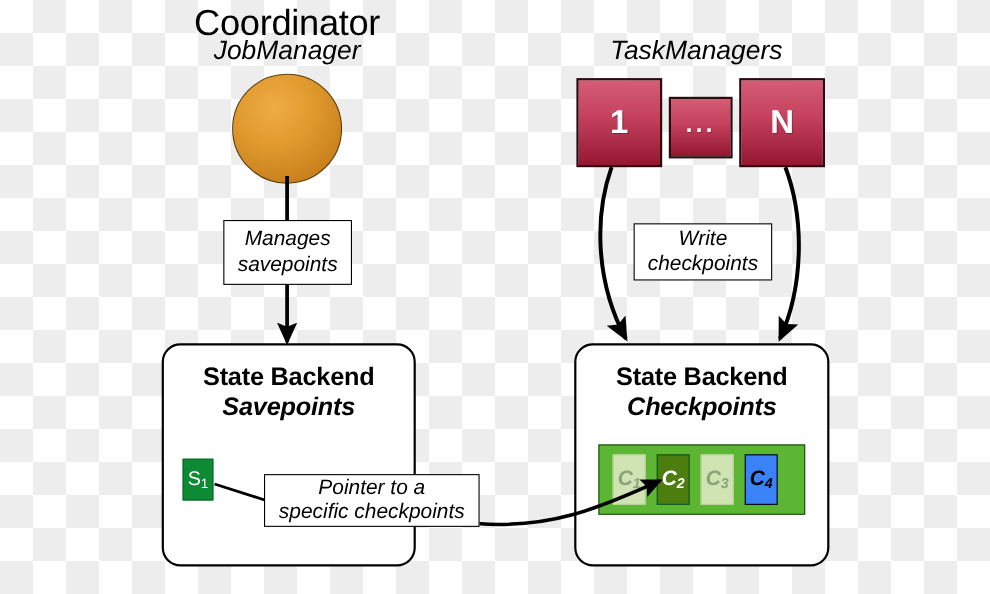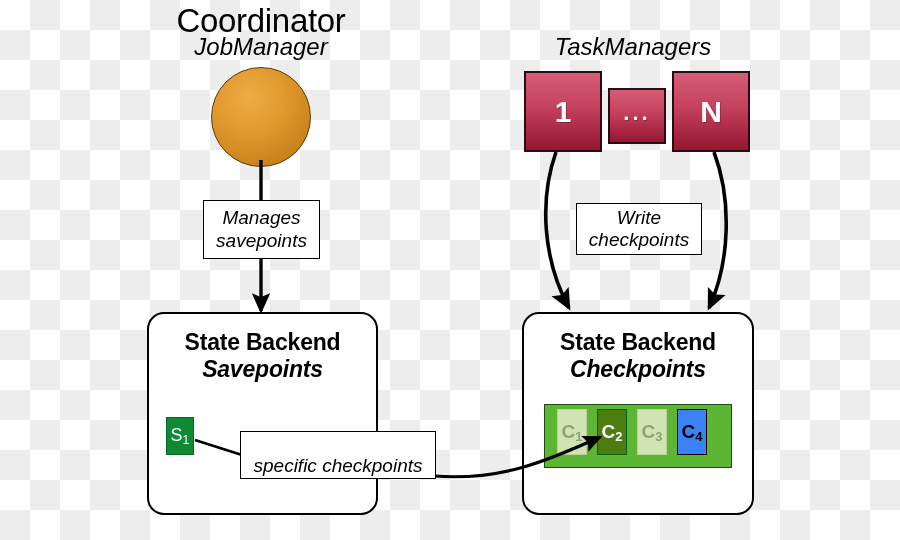--- a/index.html
+++ b/index.html
@@ -129,23 +129,25 @@
     font-size: 0.68em;
     vertical-align: -0.22em;
   }
 
   
   .chk-strip {
     background: #5db633;
     border: 1px solid #1d4d12;
     box-sizing: border-box;
     display: flex;
+    align-items: center;
     gap: 10px;
     padding: 4px 12px;
     z-index: 3;
+    font-style: italic;
   }
   .chip {
     width: 30px;
     height: 46px;
     display: flex;
     align-items: center;
     justify-content: center;
     font-size: 19px;
     font-weight: bold;
     box-sizing: border-box;
@@ -283,18 +285,18 @@
       </marker>
     </defs>
 
     <line x1="195" y1="440" x2="242" y2="455" stroke="#000" stroke-width="2.6"></line>
 
     <path d="M 434 476 C 500 481, 545 462, 600 437" fill="none" stroke="#000" stroke-width="3.2" marker-end="url(#arrowhead2)"></path>
   </svg>
 
   <div class="abs label-box" style="left:240px; top:431px; width:196px; height:48px; font-size:19px;">
     <span>
-      <br>
+      <span>Pointer to a</span><br>
       <span>specific checkpoints</span>
     </span>
   </div>
 
 </div>
 
 </body></html>

